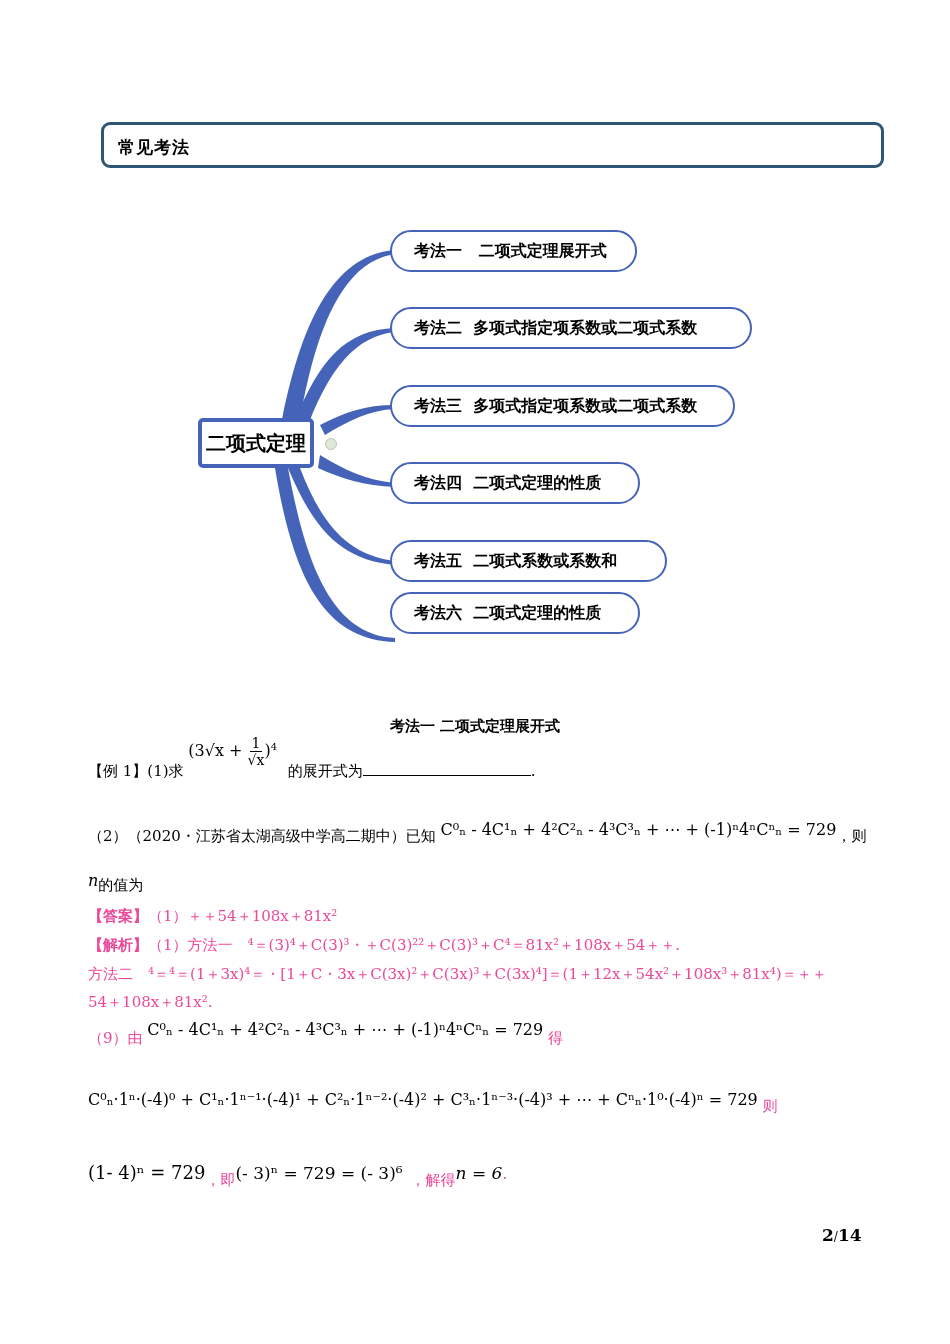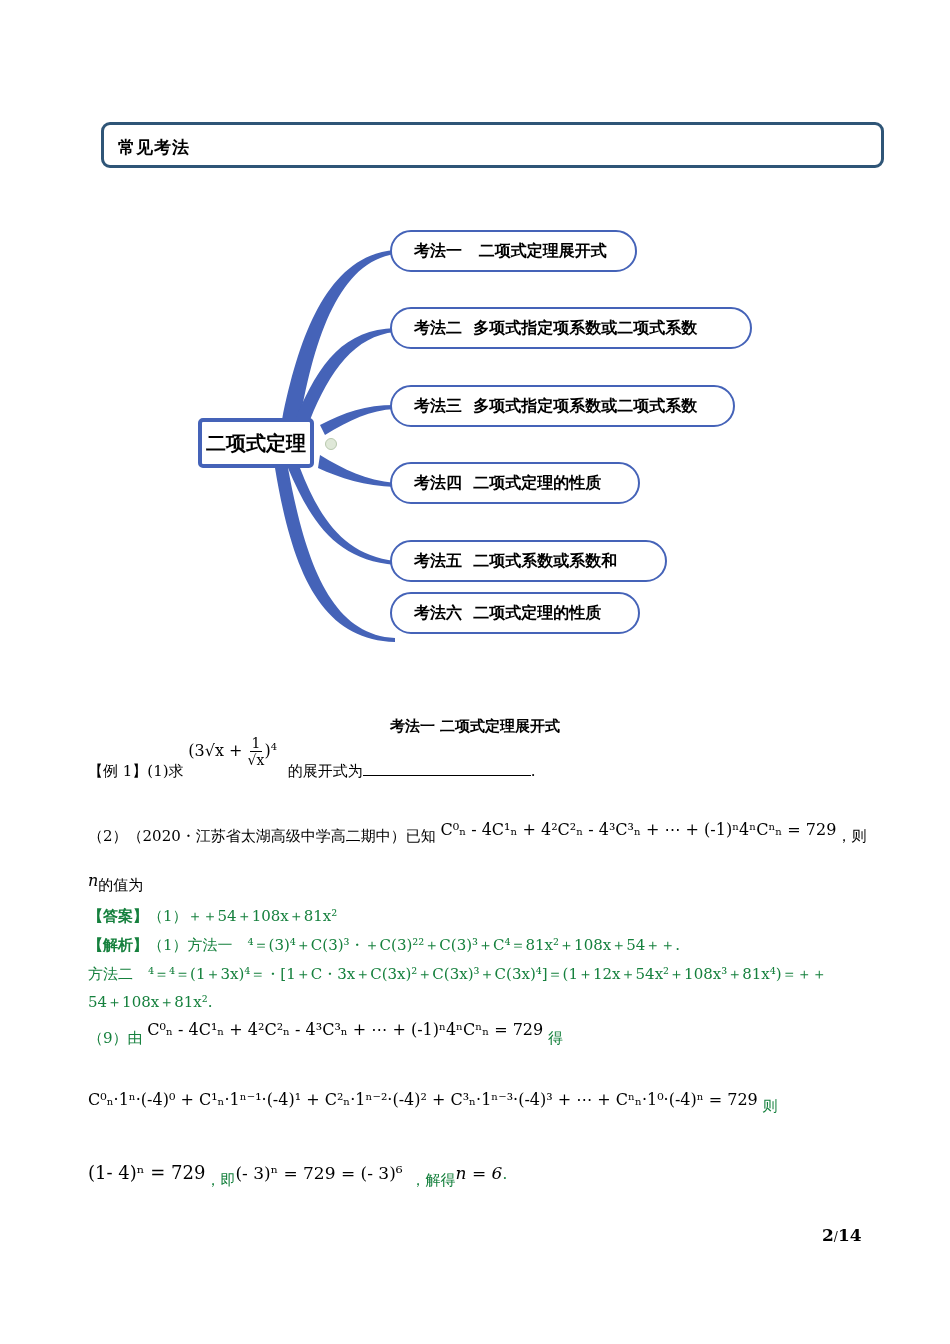--- a/index.html
+++ b/index.html
@@ -6,21 +6,21 @@
   body { width: 950px; height: 1344px; position: relative; font-family: "DejaVu Serif", "Liberation Serif", serif; color: #000; overflow: hidden; }
   .abs { position: absolute; }
   .section-box { left: 101px; top: 122px; width: 783px; height: 46px; border: 3px solid #2f5577; border-radius: 9px; box-sizing: border-box; }
   .section-title { left: 14px; top: 11px; font-size: 17px; font-weight: bold; font-family: "DejaVu Serif", serif; letter-spacing: 1px; }
   .mm-svg { left: 0; top: 0; }
   .mm-root { left: 198px; top: 418px; width: 116px; height: 50px; border: 4px solid #4563b8; border-radius: 5px; box-sizing: border-box; background: #fff; display: flex; align-items: center; justify-content: center; font-family: "DejaVu Sans", sans-serif; font-weight: bold; font-size: 20px; }
   .mm-collapse { left: 325px; top: 438px; width: 10px; height: 10px; border-radius: 50%; background: #dfe8d8; border: 1px solid #b8c8ae; }
   .mm-node { height: 42px; border: 2px solid #4563b8; border-radius: 22px; box-sizing: border-box; background: #fff; display: flex; align-items: center; padding-left: 22px; font-family: "DejaVu Sans", sans-serif; font-weight: bold; font-size: 16px; white-space: pre; }
   .h2 { left: 0; width: 950px; top: 717px; text-align: center; font-weight: bold; font-size: 15px; font-family: "DejaVu Sans", sans-serif; }
   .line { font-size: 15px; white-space: nowrap; }
-  .red { color: #15803d; }
+  .red { color: #ec4899; }
   .math { font-family: "DejaVu Serif", serif; font-size: 16px; }
   sup, sub { font-size: 10px; }
   .blank { display: inline-block; width: 168px; border-bottom: 1px solid #000; height: 14px; vertical-align: baseline; }
   .pagenum { left: 822px; top: 1225px; font-weight: bold; font-size: 17px; }
   .pagenum .slash { font-weight: normal; font-size: 12px; }
   .frac { display: inline-flex; flex-direction: column; align-items: center; vertical-align: middle; font-size: 14px; }
   .frac .num { border-bottom: 1px solid #000; padding: 0 2px; }
 </style>
 </head>
 <body>

